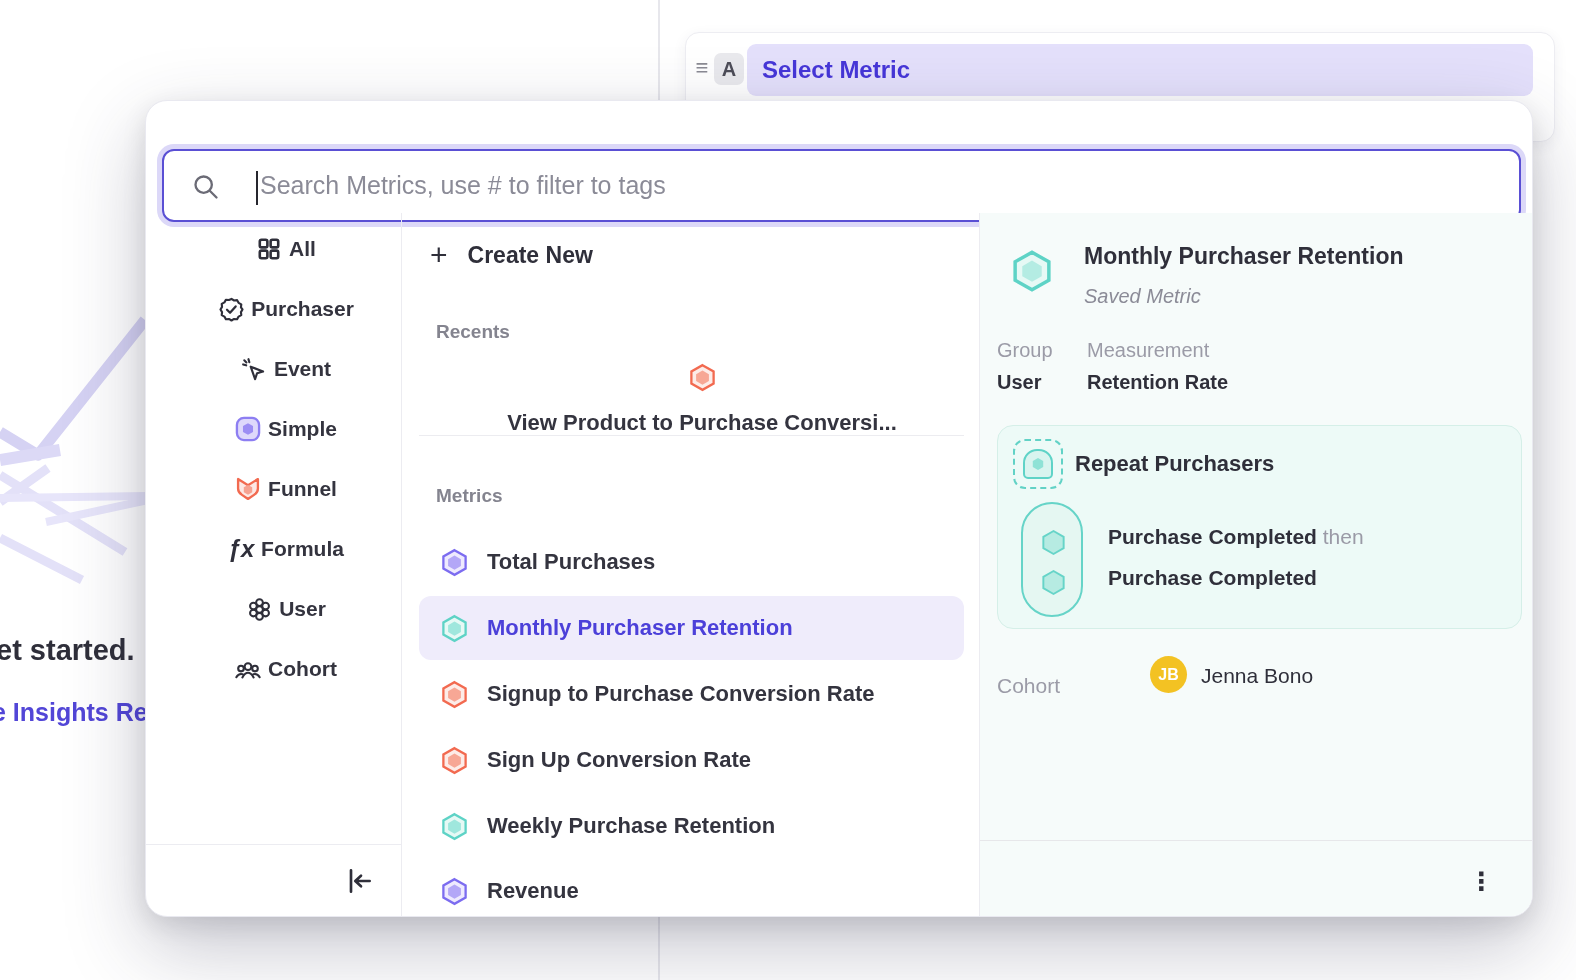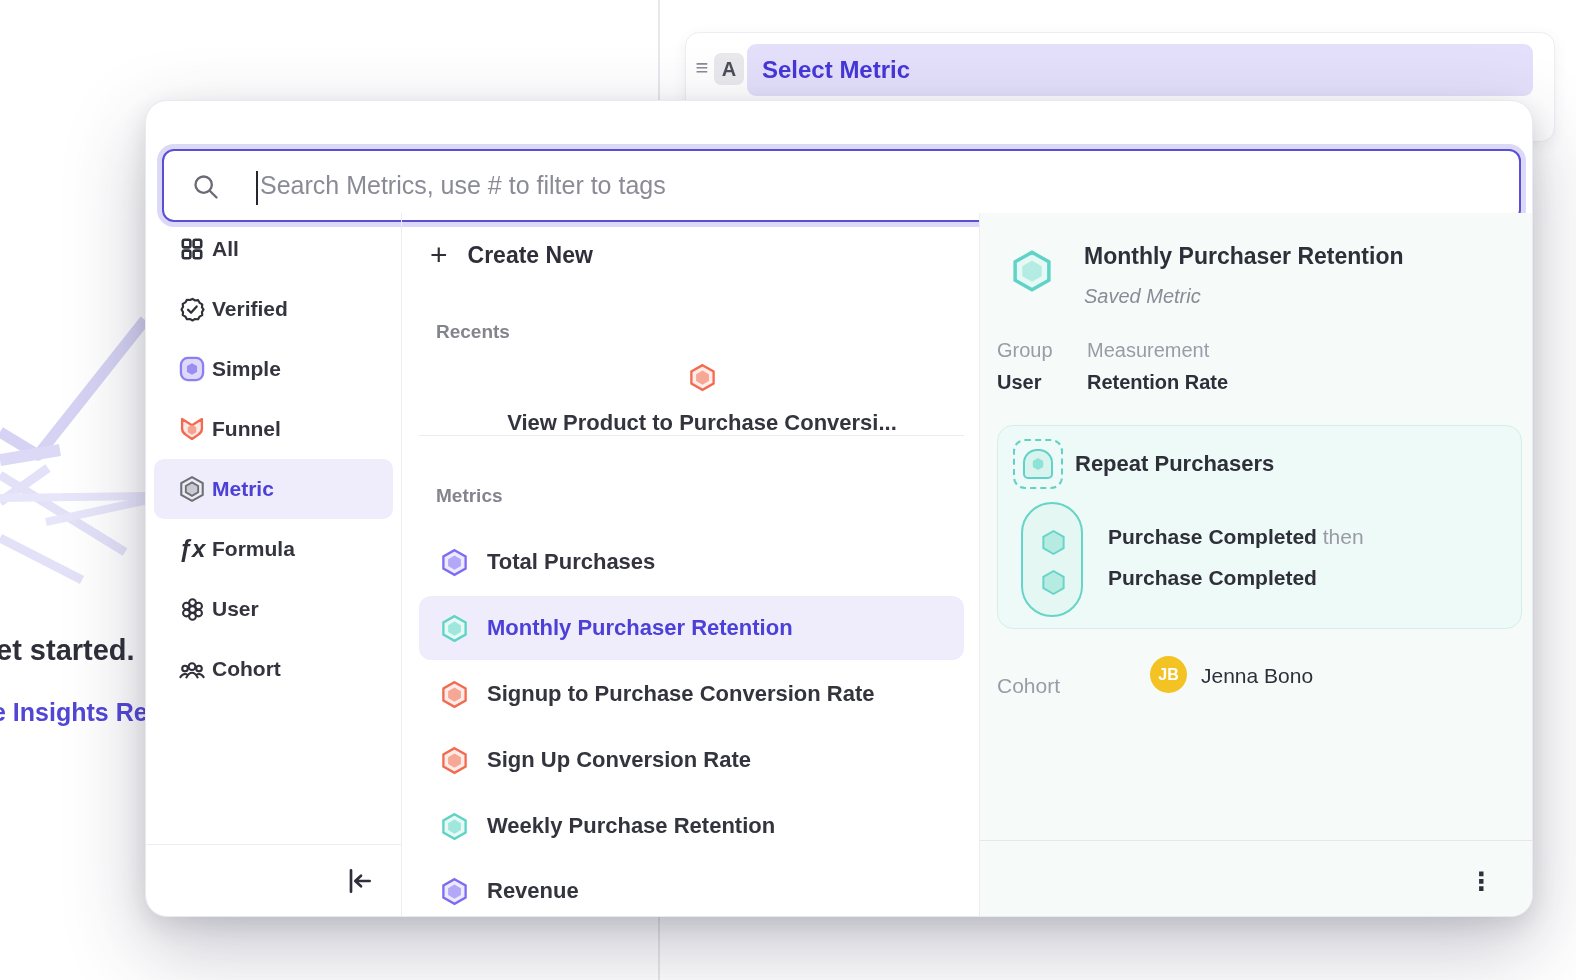--- a/index.html
+++ b/index.html
@@ -39,21 +39,21 @@
     font-family:inherit; font-size:25px; color:#32323f; padding-left:96px; }
   .search-input::placeholder { color:#8b8b97; opacity:1; }
   .search-caret { position:absolute; left:92px; top:20px; width:2px; height:34px; background:#26262e; }
 
   .col-divider { position:absolute; top:112px; bottom:0; width:1px; background:#ececf1; }
 
   
   .sidebar { position:absolute; left:0; top:118px; width:255px; bottom:72px; }
   .side-item { position:relative; height:60px; margin:0 8px; border-radius:10px;
     display:flex; align-items:center; gap:6px; padding-left:24px;
-    font-size:21px; font-weight:600; color:#34343f; cursor:pointer; }
+    font-size:21px; font-weight:600; color:#34343f; cursor:pointer;justify-content:center; }
   .side-item.selected { background:#efecfb; color:#4c40d9; }
   .side-ico { width:28px; height:28px; display:flex; align-items:center; justify-content:center; flex:none; }
   .formula-glyph { font-size:24px; font-style:italic; font-weight:600; color:#2f2f3a; }
   .sidebar-footer { position:absolute; left:0; bottom:0; width:255px; height:72px;
     border-top:1px solid #ececf1; }
   .collapse-btn { position:absolute; right:26px; top:20px; width:32px; height:32px; cursor:pointer; }
 
   
   .listcol { position:absolute; left:256px; top:112px; width:577px; bottom:0; }
   .create-new { position:absolute; left:28px; top:18px; height:48px; display:flex;
@@ -149,23 +149,32 @@
       <span>All</span>
     </div>
 
     <div class="side-item">
       <span class="side-ico">
         <svg width="27" height="27" viewBox="0 0 24 24">
           <path d="M12 2.6l2.3 1.4 2.7-.3 1.3 2.4 2.4 1.3-.3 2.7L21.8 12l-1.4 2.3.3 2.7-2.4 1.3-1.3 2.4-2.7-.3L12 21.8l-2.3-1.4-2.7.3-1.3-2.4-2.4-1.3.3-2.7L2.2 12l1.4-2.3-.3-2.7 2.4-1.3 1.3-2.4 2.7.3z" fill="none" stroke="#2f2f3a" stroke-width="1.9" stroke-linejoin="round"></path>
           <path d="M8 12.2l2.7 2.7 5-5.6" fill="none" stroke="#2f2f3a" stroke-width="2" stroke-linecap="round" stroke-linejoin="round"></path>
           </svg>
       </span>
-      <span>Verified</span>
-    </div>
-
+      <span>Purchaser</span>
+    </div>
+
+    <div class="side-item">
+      <span class="side-ico">
+        <svg width="27" height="27" viewBox="0 0 24 24">
+          <path d="M9.5 9.5 L20.5 13.8 L15.2 15.3 L13.4 20.6 Z" fill="none" stroke="#2f2f3a" stroke-width="1.9" stroke-linejoin="round"></path>
+          <path d="M7.5 2.8 L8.3 5.5 M2.8 7.5 L5.5 8.3 M3.8 3.8 L5.7 5.7" stroke="#2f2f3a" stroke-width="1.9" stroke-linecap="round"></path>
+          </svg>
+      </span>
+      <span>Event</span>
+    </div>
 
     <div class="side-item">
       <span class="side-ico">
         <svg width="28" height="28" viewBox="0 0 24 24">
           <rect x="2.5" y="2.5" width="19" height="19" rx="6" fill="#ded8fb" stroke="#8d7ef2" stroke-width="2"></rect>
           <polygon points="12,7 16.3,9.5 16.3,14.5 12,17 7.7,14.5 7.7,9.5" fill="#9c8df4"></polygon>
           </svg>
       </span>
       <span>Simple</span>
     </div>
@@ -174,29 +183,20 @@
       <span class="side-ico">
         <svg width="28" height="28" viewBox="0 0 24 24">
           <path d="M3.5 3.5 v8 q0 3.4 3 5.3 l5.5 3.7 5.5-3.7 q3-1.9 3-5.3 v-8 l-8.5 5.2z" fill="#fde8e4" stroke="#f26a50" stroke-width="2" stroke-linejoin="round"></path>
           <polygon points="12,8.5 15.6,10.6 15.6,14.8 12,16.9 8.4,14.8 8.4,10.6" fill="#f6a291"></polygon>
           </svg>
       </span>
       <span>Funnel</span>
     </div>
 
 
-    <div class="side-item selected">
-      <span class="side-ico">
-        <svg width="28" height="28" viewBox="0 0 24 24">
-          <polygon points="12,1.8 21.2,7 21.2,17 12,22.2 2.8,17 2.8,7" fill="#ededf1" stroke="#6f6f7a" stroke-width="1.8"></polygon>
-          <polygon points="12,6.3 17.3,9.4 17.3,14.8 12,17.9 6.7,14.8 6.7,9.4" fill="#c9c9d2" stroke="#6f6f7a" stroke-width="1.6"></polygon>
-          </svg>
-      </span>
-      <span>Metric</span>
-    </div>
 
     <div class="side-item">
       <span class="side-ico">
           <span class="formula-glyph">ƒx</span>
         </span>
       <span>Formula</span>
     </div>
 
     <div class="side-item">
       <span class="side-ico">

